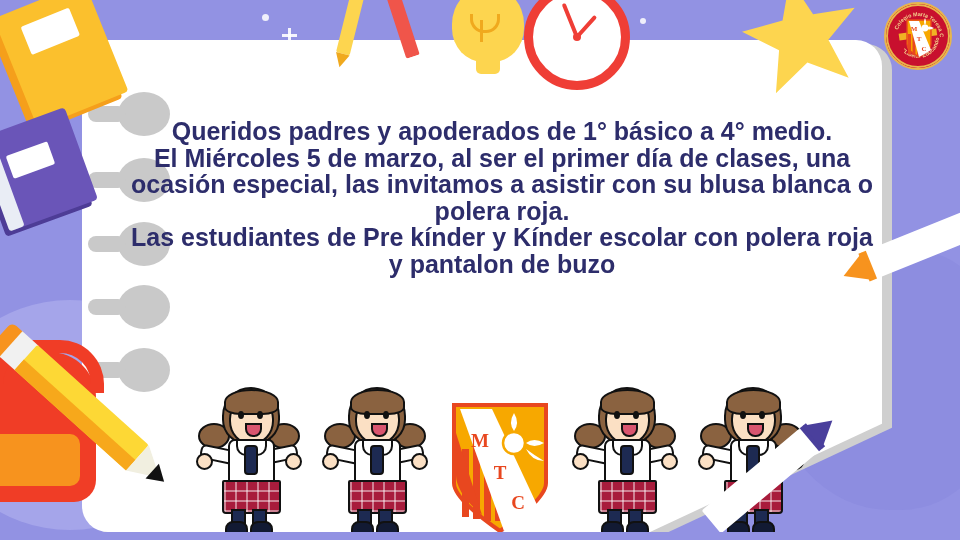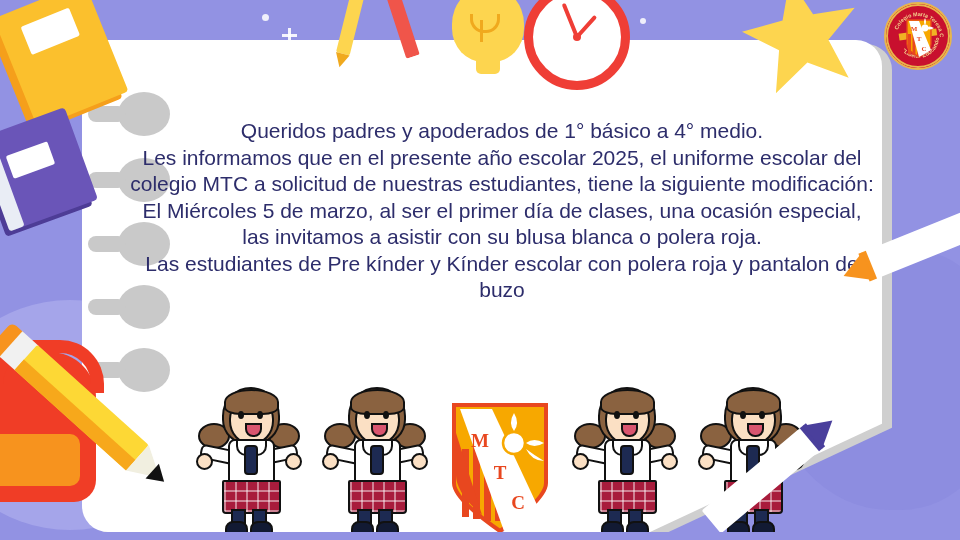--- a/index.html
+++ b/index.html
@@ -50,21 +50,21 @@
     position:absolute;left:0;top:44px;width:960px;text-align:center;
     font-size:54px;font-weight:bold;letter-spacing:0.5px;
     color:#9a9ade;line-height:1;
     z-index:6;
   }
 
   
   .body-text{
     position:absolute;left:128px;top:118px;width:748px;
     text-align:center;color:#2d2d6b;
-    font-size:21px;font-weight:normal;line-height:26.5px;
+    font-size:25px;font-weight:bold;line-height:26.5px;
     z-index:6;
   }
   .body-text p{margin:0;}
 
   
   .figs{
     position:absolute;left:200px;top:383px;width:600px;height:152px;
     display:flex;align-items:flex-end;justify-content:space-between;
     z-index:6;
   }
@@ -246,21 +246,20 @@
   </div>
   <div class="marker" style="left:842px;top:432px;transform:rotate(140deg);">
     <div class="tube" style="left:30px;top:0;"></div>
     <div class="band" style="left:22px;top:0;background:#4a3f9c;"></div>
     <div class="nib" style="left:0;top:0;border-right:26px solid #4a3f9c;"></div>
   </div>
 
 
   <div class="body-text">
     <p>Queridos padres y apoderados de 1° básico a 4° medio.</p>
-    <p>Les informamos que en el presente año escolar 2025,  el uniforme escolar del colegio MTC a solicitud de nuestras estudiantes, tiene la siguiente modificación:</p>
     <p>El Miércoles 5 de marzo, al ser el primer día de clases, una ocasión especial, las invitamos a asistir con su blusa blanca o polera roja.</p>
     <p>Las estudiantes de Pre kínder y Kínder escolar con polera roja y pantalon de buzo</p>
   </div>
 
   <div class="figs">
 
     <div class="girl">
       <div class="g-pt l"></div>
       <div class="g-pt r"></div>
       <div class="g-hairback"></div>

